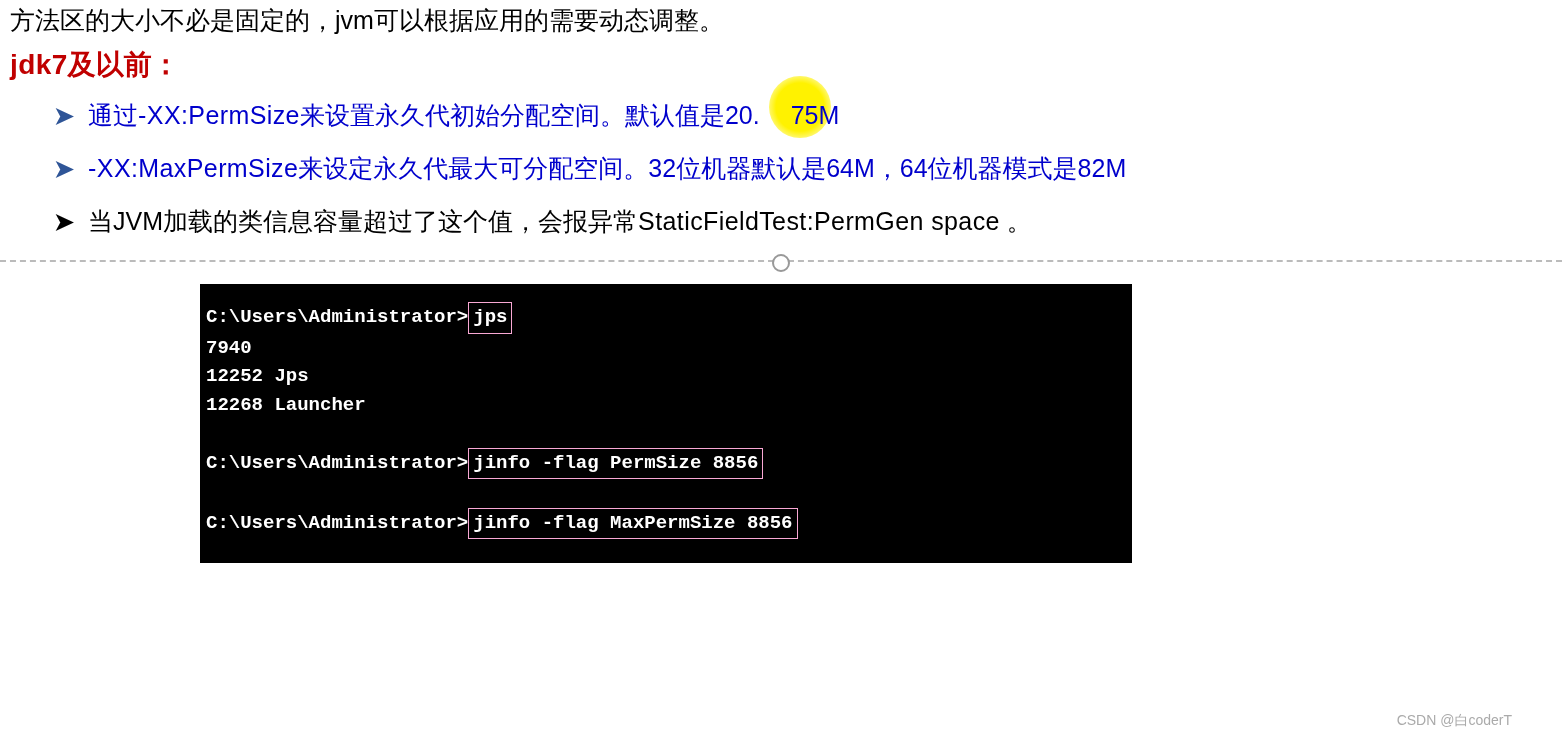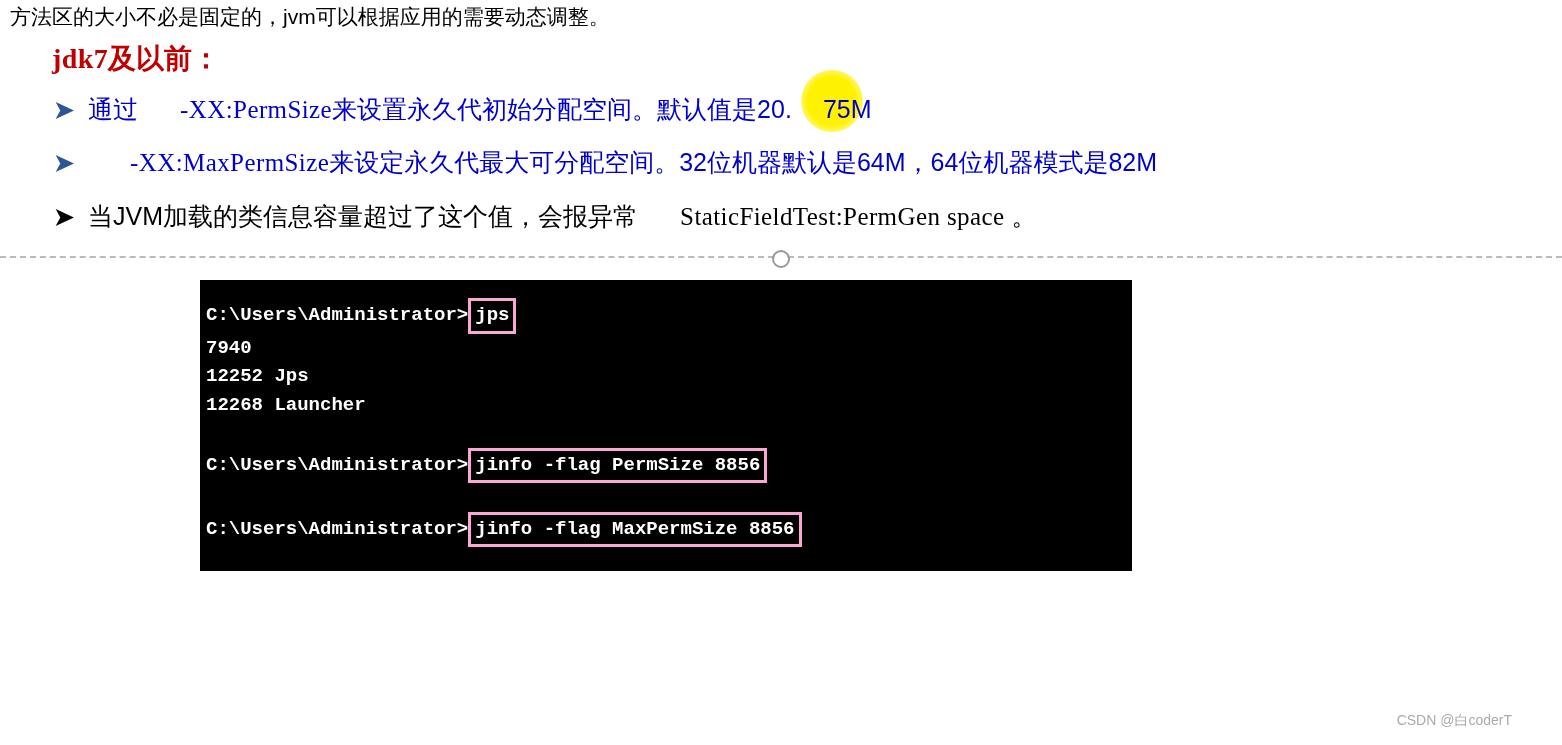--- a/index.html
+++ b/index.html
@@ -5,21 +5,21 @@
   body {
     margin: 0;
     padding: 0;
     width: 1562px;
     font-family: "Microsoft YaHei", "SimSun", sans-serif;
     background: #ffffff;
     color: #000000;
     font-size: 24px;
   }
   .content { padding: 0 10px; }
-  .para { line-height: 1.6; font-size: 21px; }
+  .para { line-height: 1.6; font-size: 25px; }
   .title-red {
     color: #c00000;
     font-weight: bold;
     font-size: 28px;
     font-family: "Courier New", monospace;
     margin-top: 6px;
   }
   .title-red .cn { font-family: "Microsoft YaHei", "SimSun", sans-serif; }
   .list { margin-top: 6px; }
   .list-item {
@@ -31,21 +31,21 @@
   .bullet {
     color: #2f5597;
     font-weight: bold;
     font-size: 24px;
     margin-right: 14px;
     margin-top: 2px;
   }
   .bullet.black { color: #000; }
   .item-text { flex: 1; font-size: 25px; }
   .blue { color: #0000cc; }
-  .mono { font-family: Liberation Serif, serif; letter-spacing: 0.4px; margin-left: 42px; }
+  .mono { font-family: Liberation Sans, sans-serif; letter-spacing: 0.4px; }
   .highlight-wrap {
     position: relative;
     display: inline-block;
     margin-left: 31px;
   }
   .highlight-circle {
     position: absolute;
     width: 62px;
     height: 62px;
     border-radius: 50%;
@@ -83,21 +83,21 @@
     color: #fff;
     font-family: "Courier New", monospace;
     font-size: 19px;
     font-weight: bold;
     padding: 18px 6px 24px 6px;
     line-height: 1.5;
     position: relative;
   }
   .tline { white-space: pre; position: relative; }
   .redbox {
-    border: 3px solid #f9a8d4;
+    border: 1px solid #f9a8d4;
     padding: 0 4px 1px 4px;
     display: inline-block;
   }
   .watermark {
     position: absolute;
     right: 50px;
     bottom: 15px;
     color: #aaa;
     font-size: 14px;
     font-family: sans-serif;

